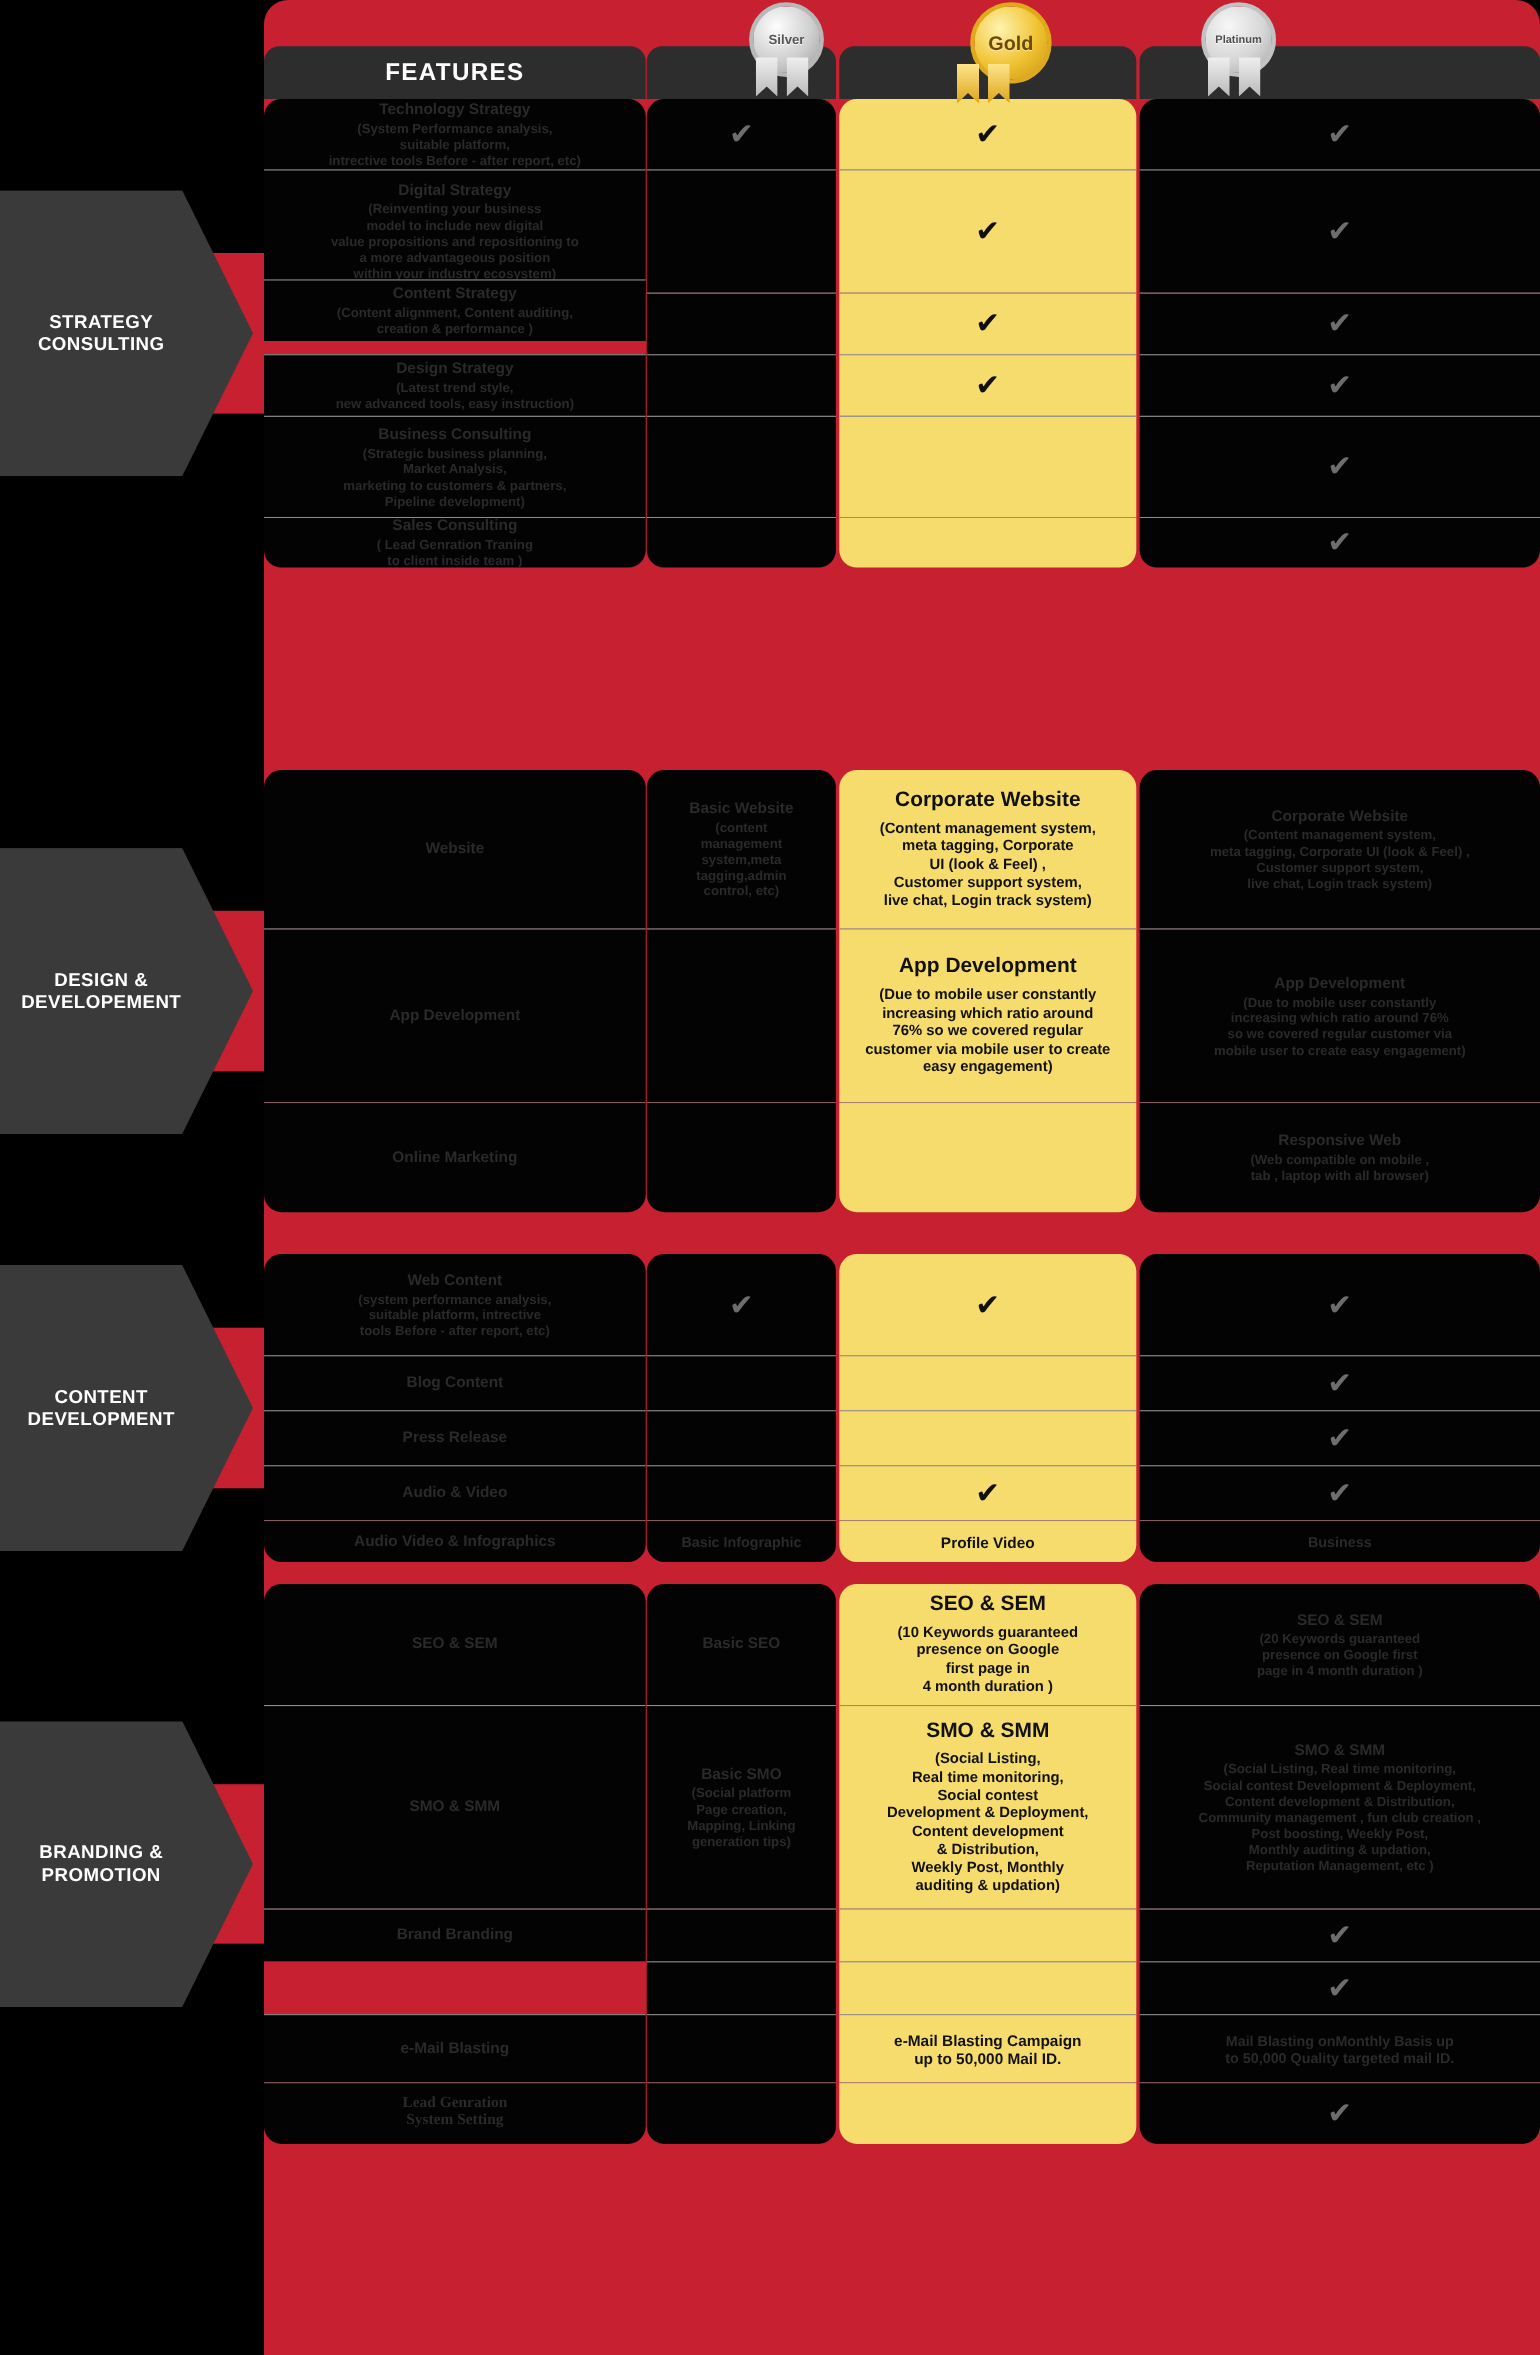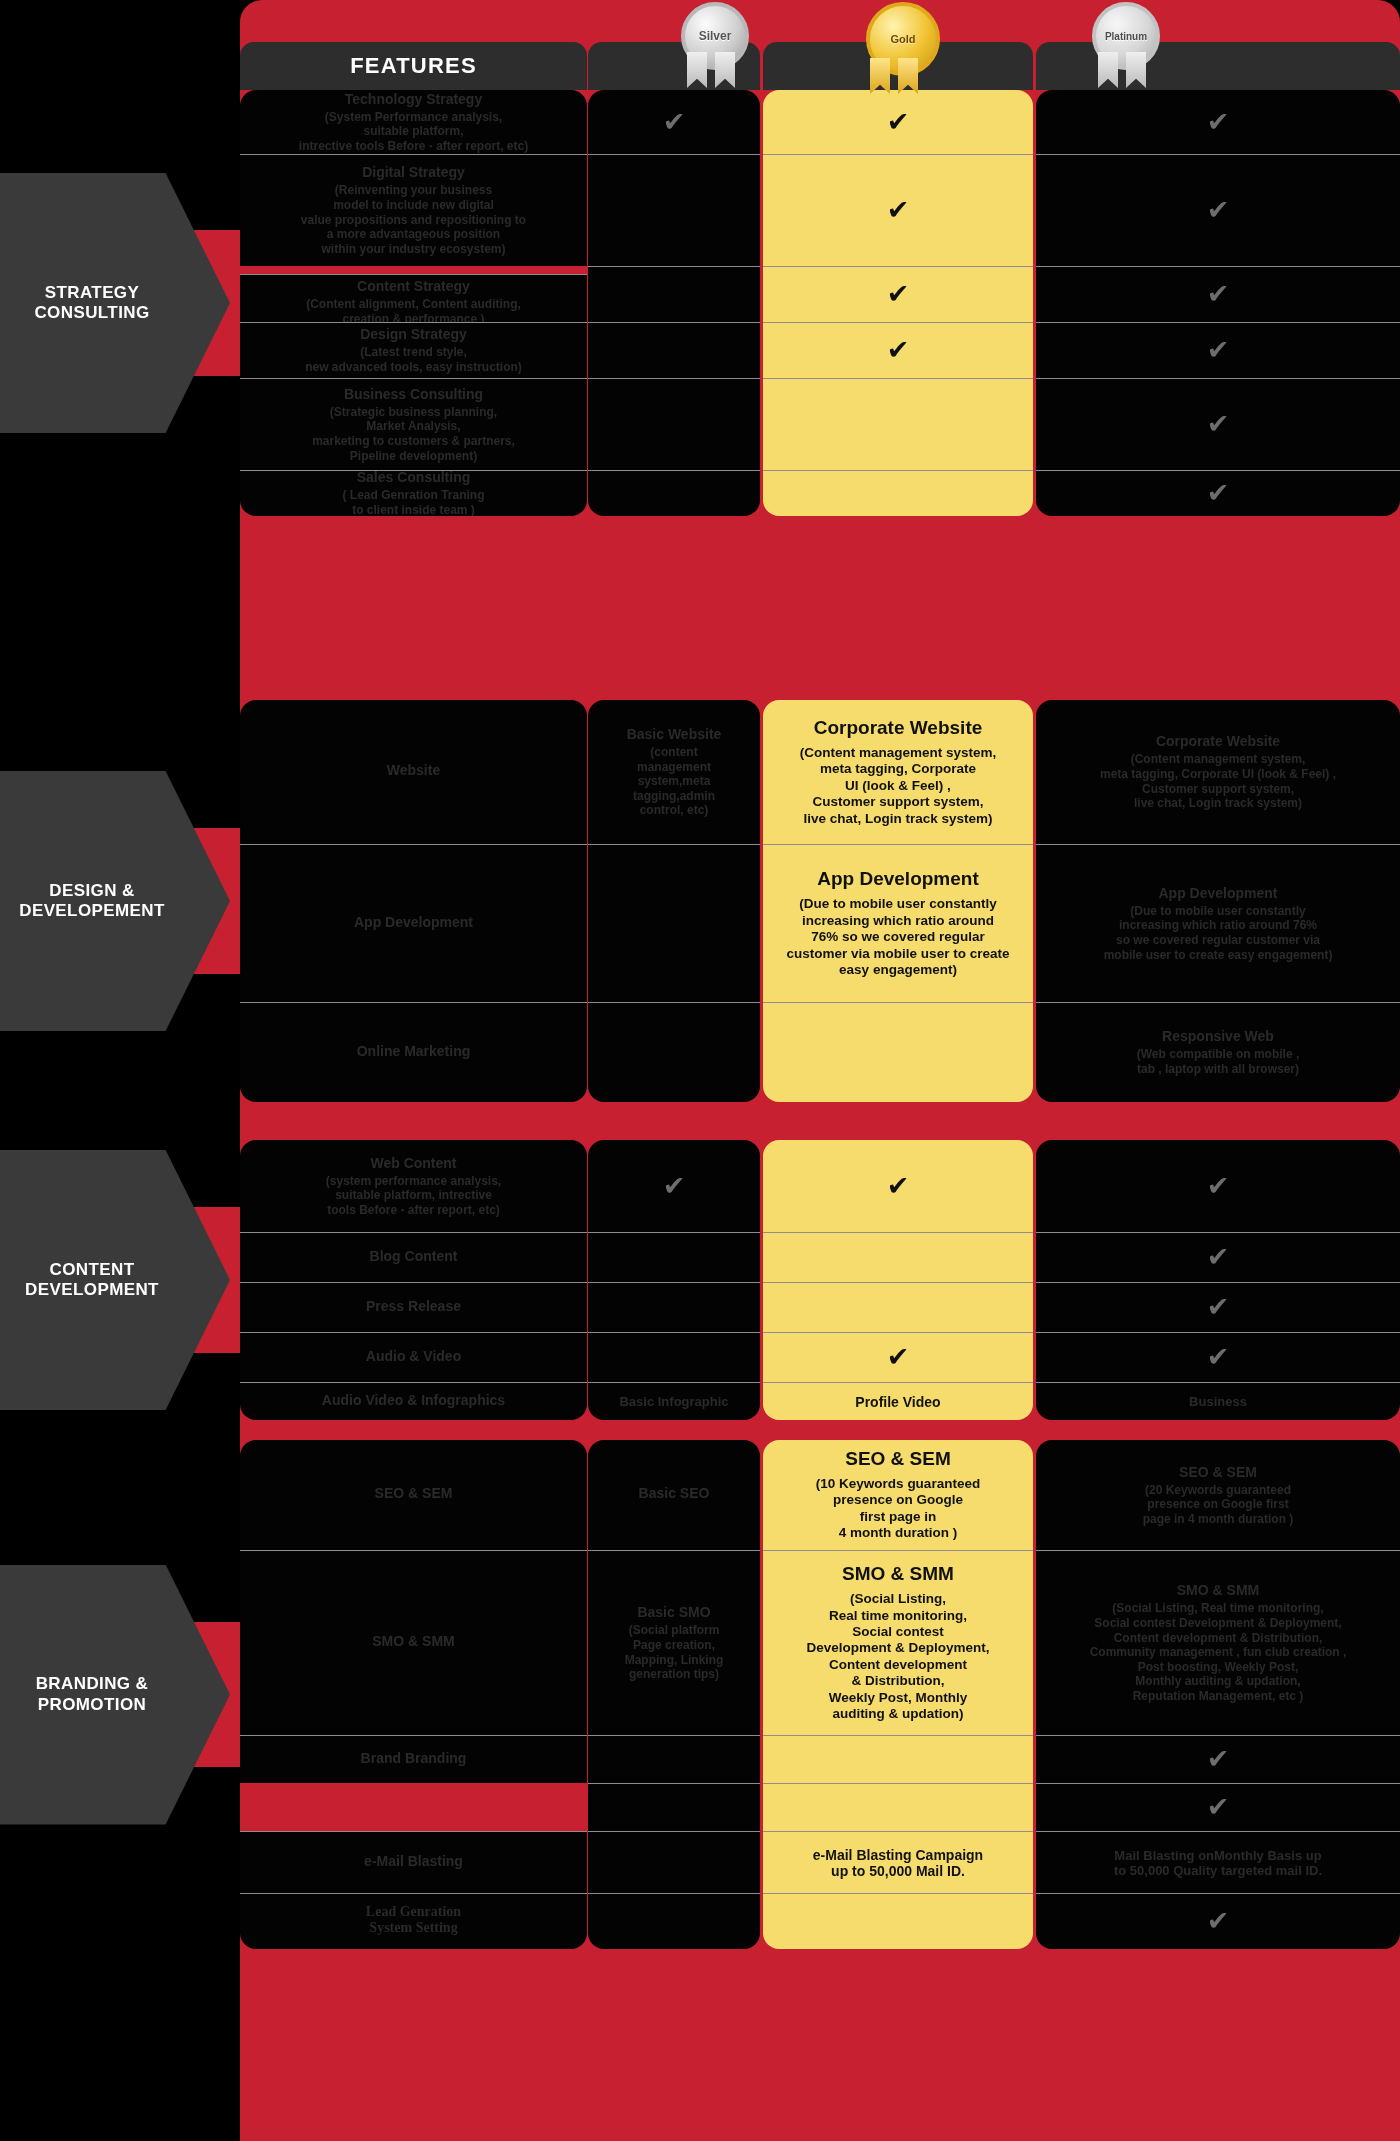--- a/index.html
+++ b/index.html
@@ -107,21 +107,21 @@
   </div>
 
 <div class="medal m-silver" style="left:673px;">
   <div class="disc">Silver</div>
   <div class="rb">
       <i class="l"></i>
       <i class="r"></i>
     </div>
 </div>
 <div class="medal m-gold" style="left:856px;width:88px;">
-  <div class="disc" style="width:66px;height:66px;left:10px;font-size:11px;">Gold</div>
+  <div class="disc" style="width:66px;height:66px;left:26px;font-size:18px;">Gold</div>
   <div class="rb" style="top:56px;">
       <i class="l"></i>
       <i class="r"></i>
     </div>
 </div>
 <div class="medal m-plat" style="left:1084px;">
   <div class="disc">Platinum</div>
   <div class="rb">
       <i class="l"></i>
       <i class="r"></i>
@@ -142,21 +142,21 @@
         <div class="grpinner">
           <div class="col-feat" style="top:0;height:426px;">
             <div class="cell dark rtop" style="position:absolute;top:0px;height:64px;width:100%;">
               <div class="ctitle">Technology Strategy</div>
               <div class="cbody">(System Performance analysis,<br>suitable platform,<br>intrective tools  Before  - after report, etc)</div>
             </div>
             <div class="cell dark  rowline" style="position:absolute;top:64px;height:112px;width:100%;">
               <div class="ctitle">Digital Strategy</div>
               <div class="cbody">(Reinventing your business<br>model to include new digital<br>value propositions and repositioning to<br>a more advantageous position<br>within your industry ecosystem)</div>
             </div>
-            <div class="cell dark  rowline" style="position:absolute;top:184px;height:56px;width:100%;">
+            <div class="cell dark  rowline" style="position:absolute;top:164px;height:56px;width:100%;">
               <div class="ctitle">Content Strategy</div>
               <div class="cbody">(Content alignment, Content auditing,<br>creation &amp; performance )</div>
             </div>
             <div class="cell dark  rowline" style="position:absolute;top:232px;height:56px;width:100%;">
               <div class="ctitle">Design Strategy</div>
               <div class="cbody">(Latest trend style,<br>new advanced tools, easy instruction)</div>
             </div>
             <div class="cell dark  rowline" style="position:absolute;top:288px;height:92px;width:100%;">
               <div class="ctitle">Business Consulting</div>
               <div class="cbody">(Strategic business planning,<br>Market Analysis,<br>marketing to customers &amp; partners,<br>Pipeline development)</div>

